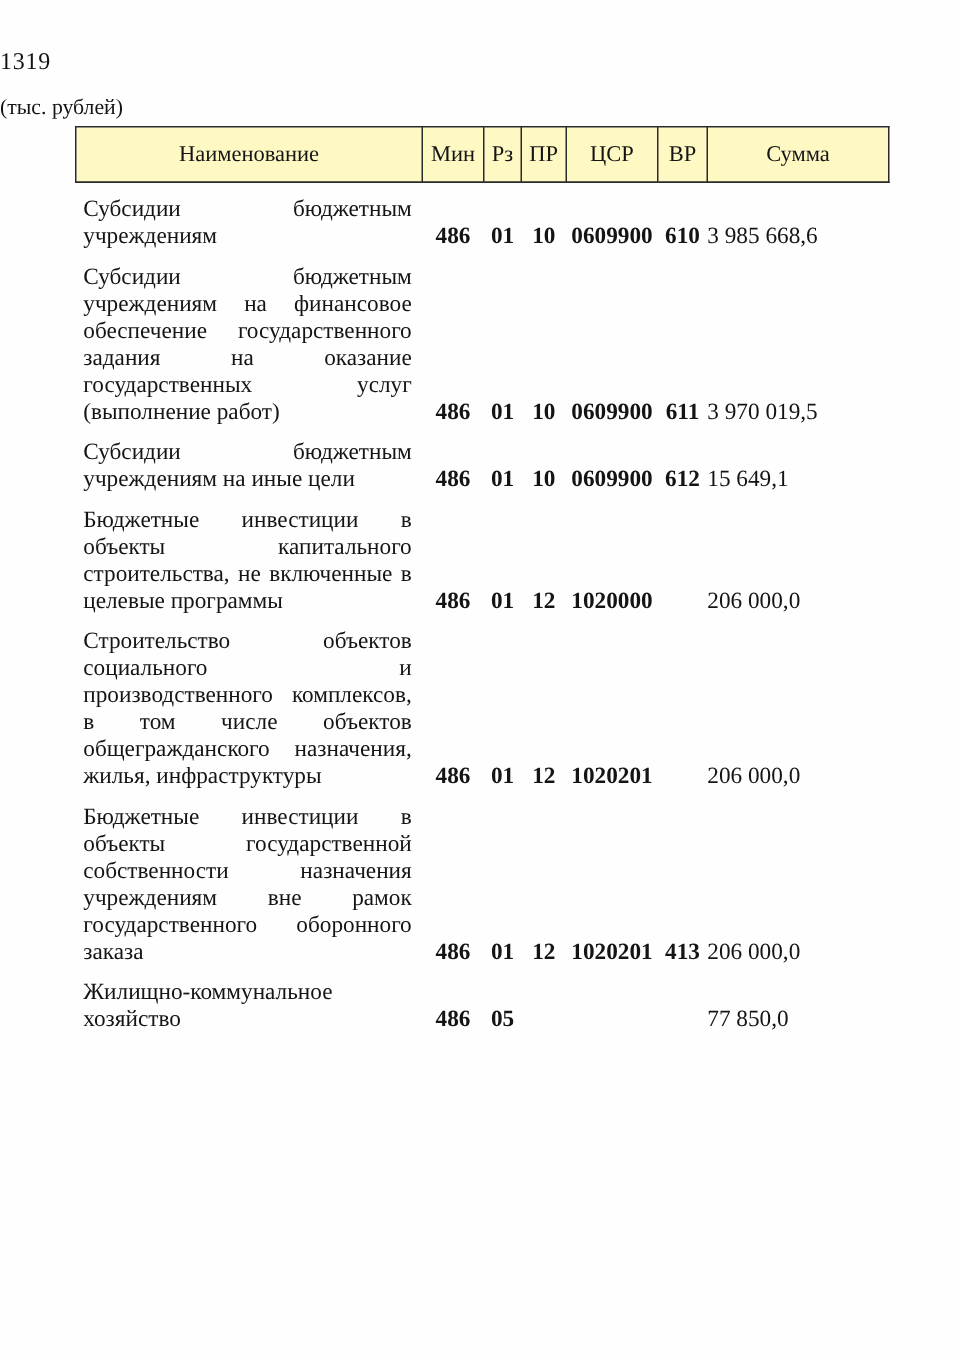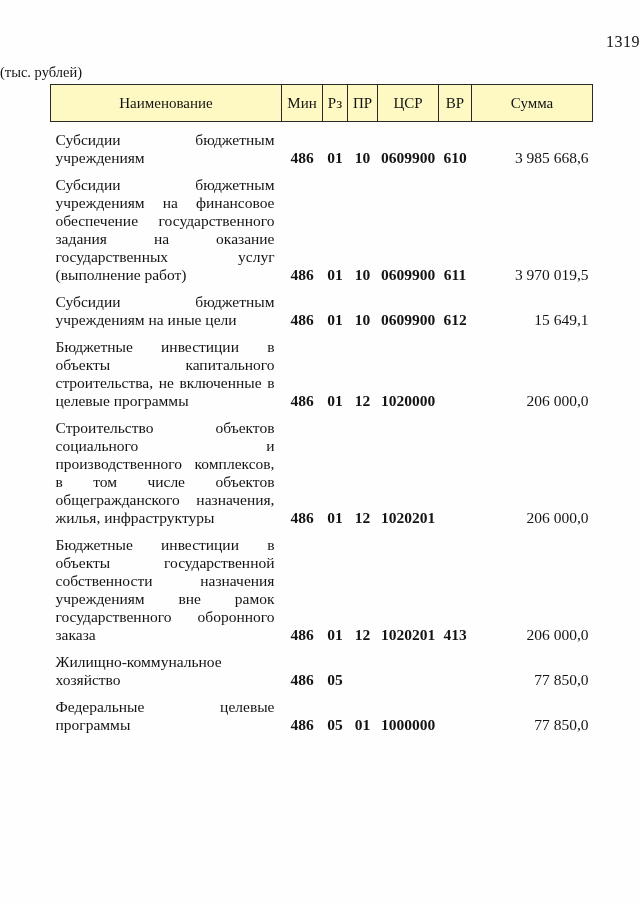--- a/index.html
+++ b/index.html
@@ -12,21 +12,21 @@
     overflow: hidden;
   }
   .page {
     position: relative;
     width: 640px;
     height: 905px;
     background: #fefefe;
   }
   .page-number {
     padding-top: 33px;
-    text-align: right;
+    text-align: left;
     font-size: 16px;
     letter-spacing: 0.5px;
     font-family: Liberation Serif, serif;
   }
   .units-note {
     margin: 13px 48px 3px 0;
     text-align: left;
     font-size: 14.5px;
   }
   table.budget {
@@ -56,21 +56,21 @@
     padding-left: 5px;
     padding-right: 7px;
     margin-left: 48px;
   }
   td.c-min, td.c-rz, td.c-pr, td.c-csr, td.c-vr {
     text-align: center;
     white-space: nowrap;
     font-weight: bold;
   }
   td.c-sum {
-    text-align: right;
+    text-align: left;
     padding-right: 4px;
     white-space: nowrap;
   }
 </style>
 </head>
 <body>
 
 <div class="page">
 
   <div class="page-number">1319</div>
@@ -155,25 +155,16 @@
       </tr>
       <tr>
         <td class="c-name">Жилищно-коммунальное хозяйство</td>
         <td class="c-min">486</td>
         <td class="c-rz">05</td>
         <td class="c-pr"></td>
         <td class="c-csr"></td>
         <td class="c-vr"></td>
         <td class="c-sum">77 850,0</td>
       </tr>
-      <tr>
-        <td class="c-name">Федеральные целевые программы</td>
-        <td class="c-min">486</td>
-        <td class="c-rz">05</td>
-        <td class="c-pr">01</td>
-        <td class="c-csr">1000000</td>
-        <td class="c-vr"></td>
-        <td class="c-sum">77 850,0</td>
-      </tr>
     </tbody>
   </table>
 
 </div>
 
 </body></html>

